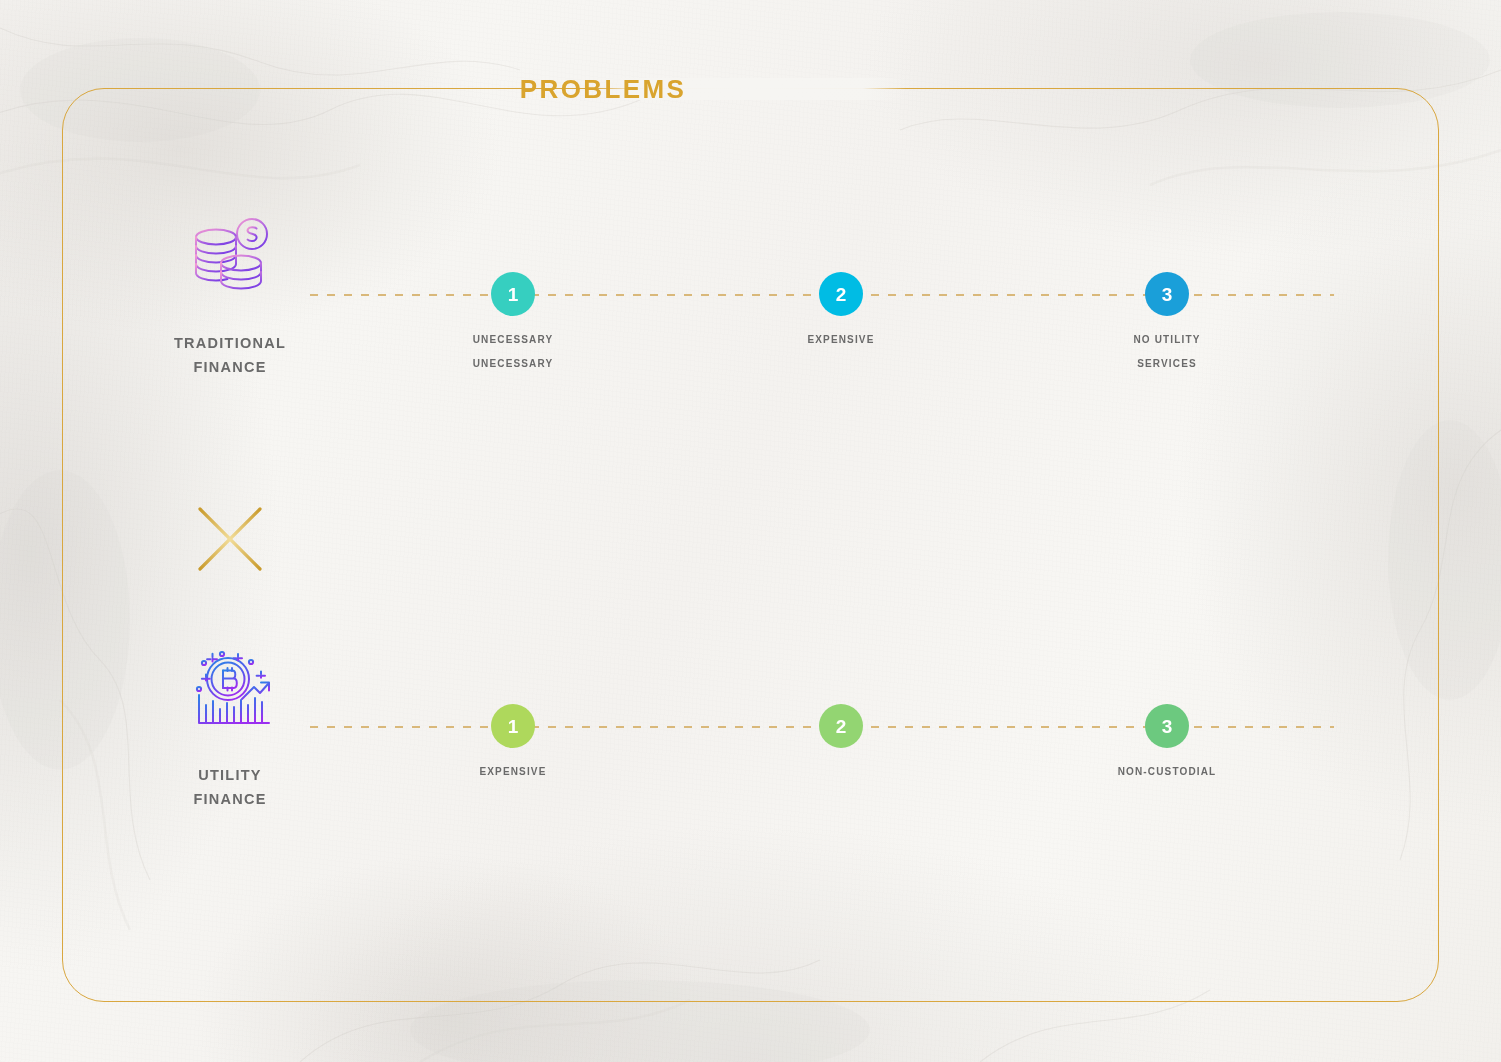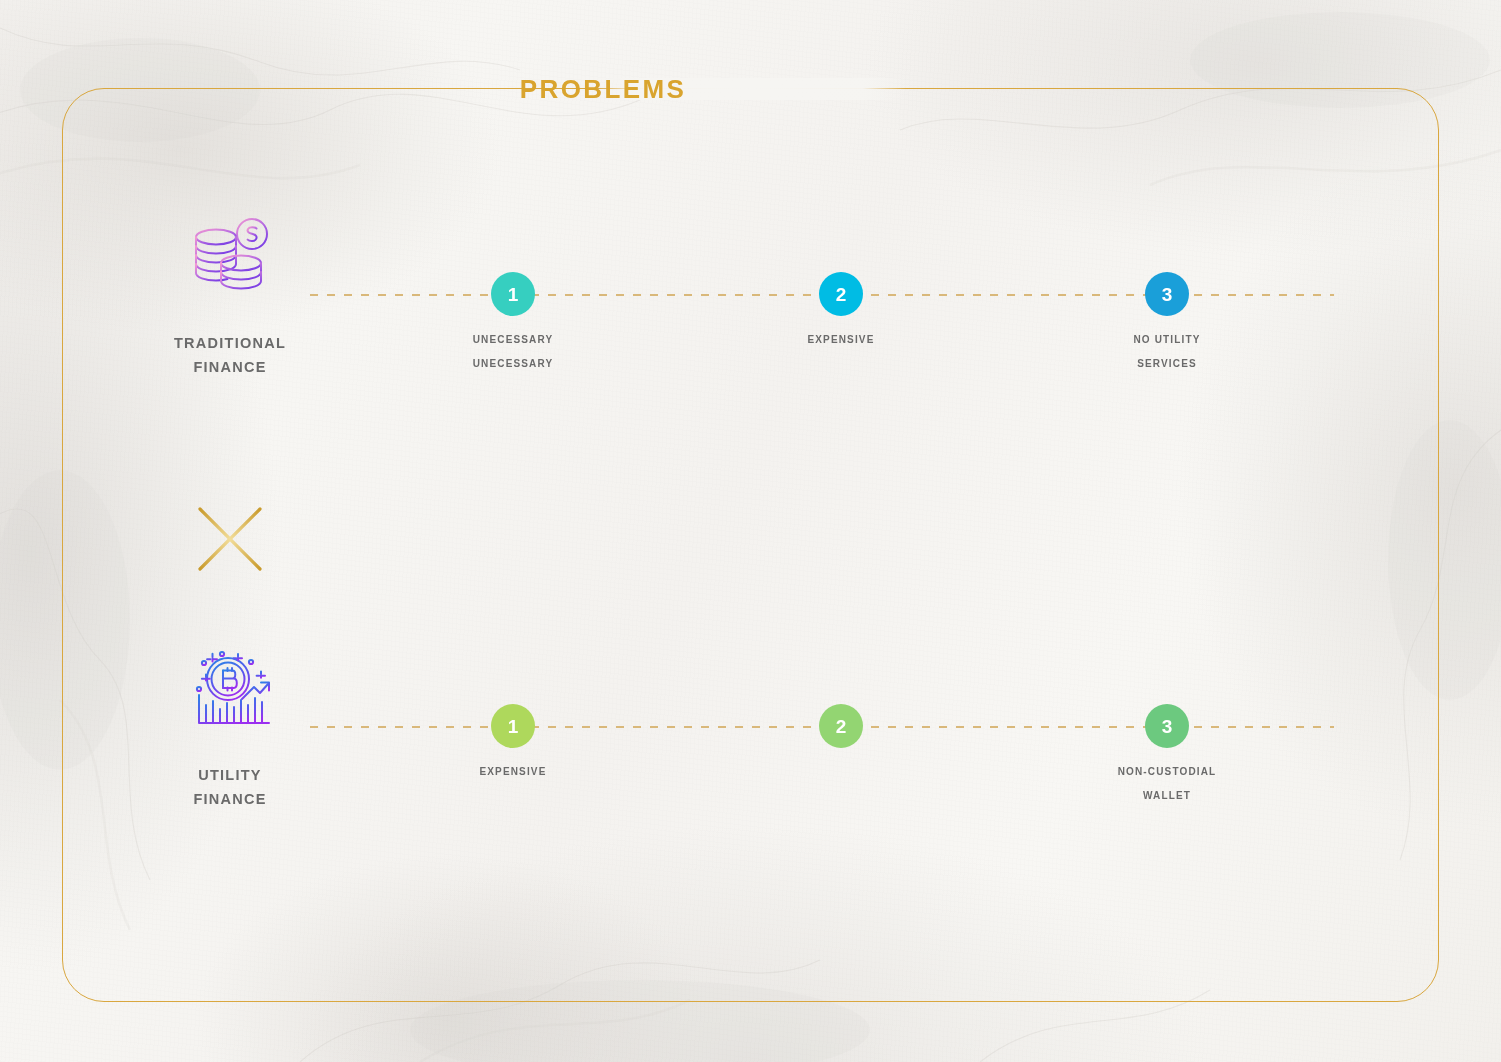--- a/index.html
+++ b/index.html
@@ -349,16 +349,15 @@
   <div class="step step-2">
     <div class="badge" style="background:#93d572">2</div>
     <div class="step-label">
     </div>
   </div>
 
   <div class="step step-3">
     <div class="badge" style="background:#6cc97f">3</div>
     <div class="step-label">
       <div>NON-CUSTODIAL</div>
-      <div>WALLET</div>
     </div>
   </div>
 </div>
 
 </body></html>

